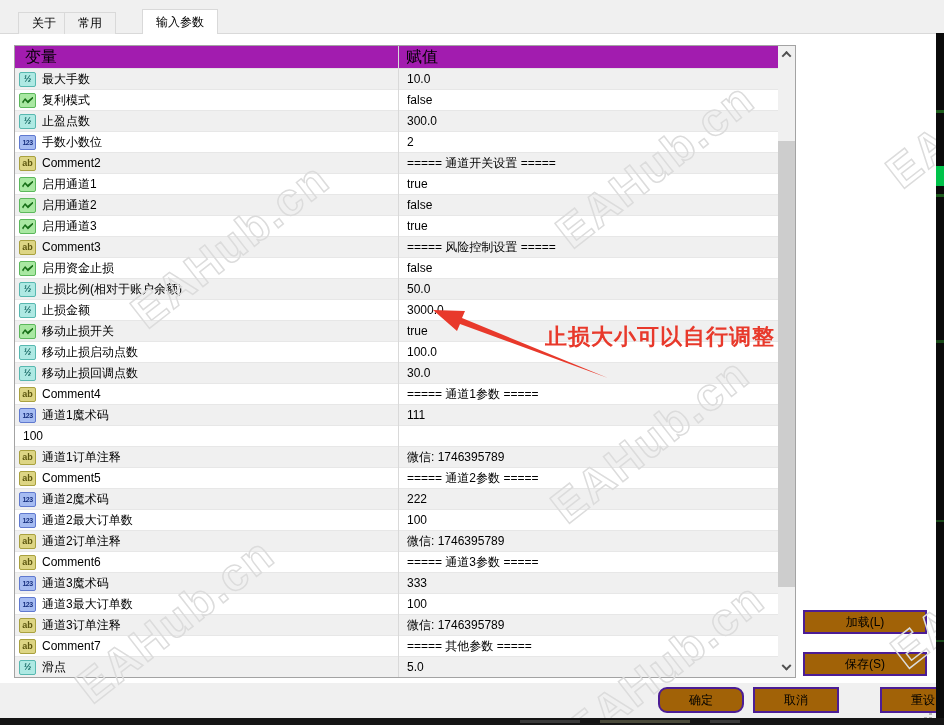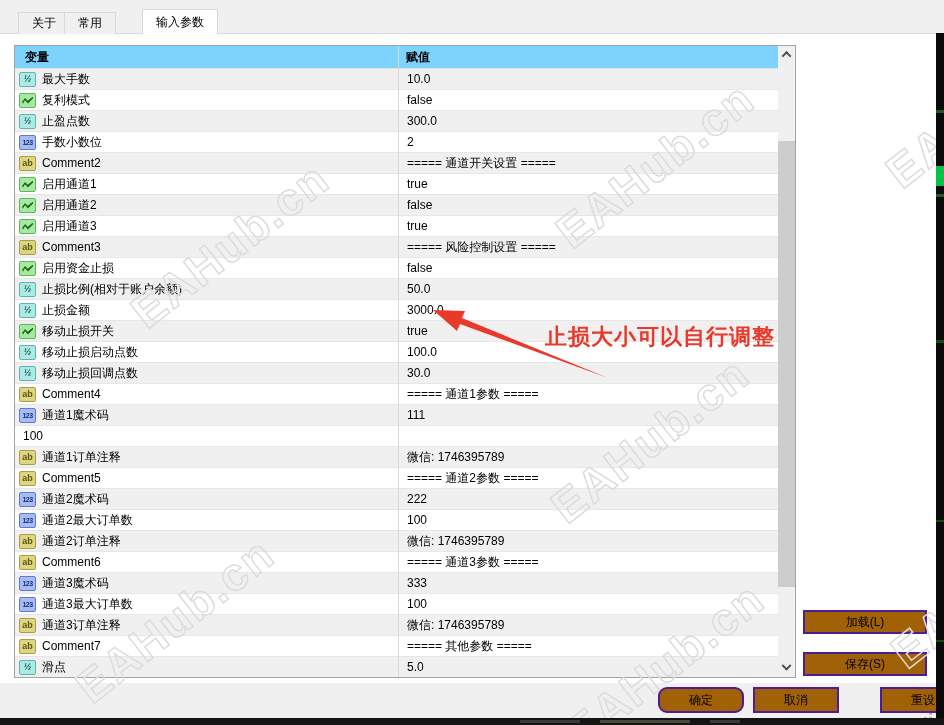--- a/index.html
+++ b/index.html
@@ -36,23 +36,22 @@
   
   .ptable {
     position:absolute; left:14px; top:45px; width:782px; height:633px;
     background:#fff; border:1px solid #a3a3a3; z-index:2;
   }
   .ptable-inner { position:relative; width:780px; height:631px; overflow:hidden; }
   .col-divider {
     position:absolute; left:383px; top:0; bottom:0; width:1px; background:#d9d9d9; z-index:3;
   }
   .thead {
-    position:relative; height:23px; background:#7dd3fc; border-bottom:1px solid #e2e2e2;
-    font-size:12px;
-    font-weight:bold;
+    position:relative; height:23px; background:#a21caf; border-bottom:1px solid #e2e2e2;
+    font-size:16px;
   }
   .th { position:absolute; top:0; height:22px; display:flex; align-items:center; }
   .th-var { left:10px; }
   .th-val { left:391px; }
 
   .rows { position:relative; width:763px; }
   .row {
     position:relative; height:21px; display:flex; align-items:stretch;
     border-bottom:1px solid #e7e7e7; background:#fff; font-size:12px;
   }

